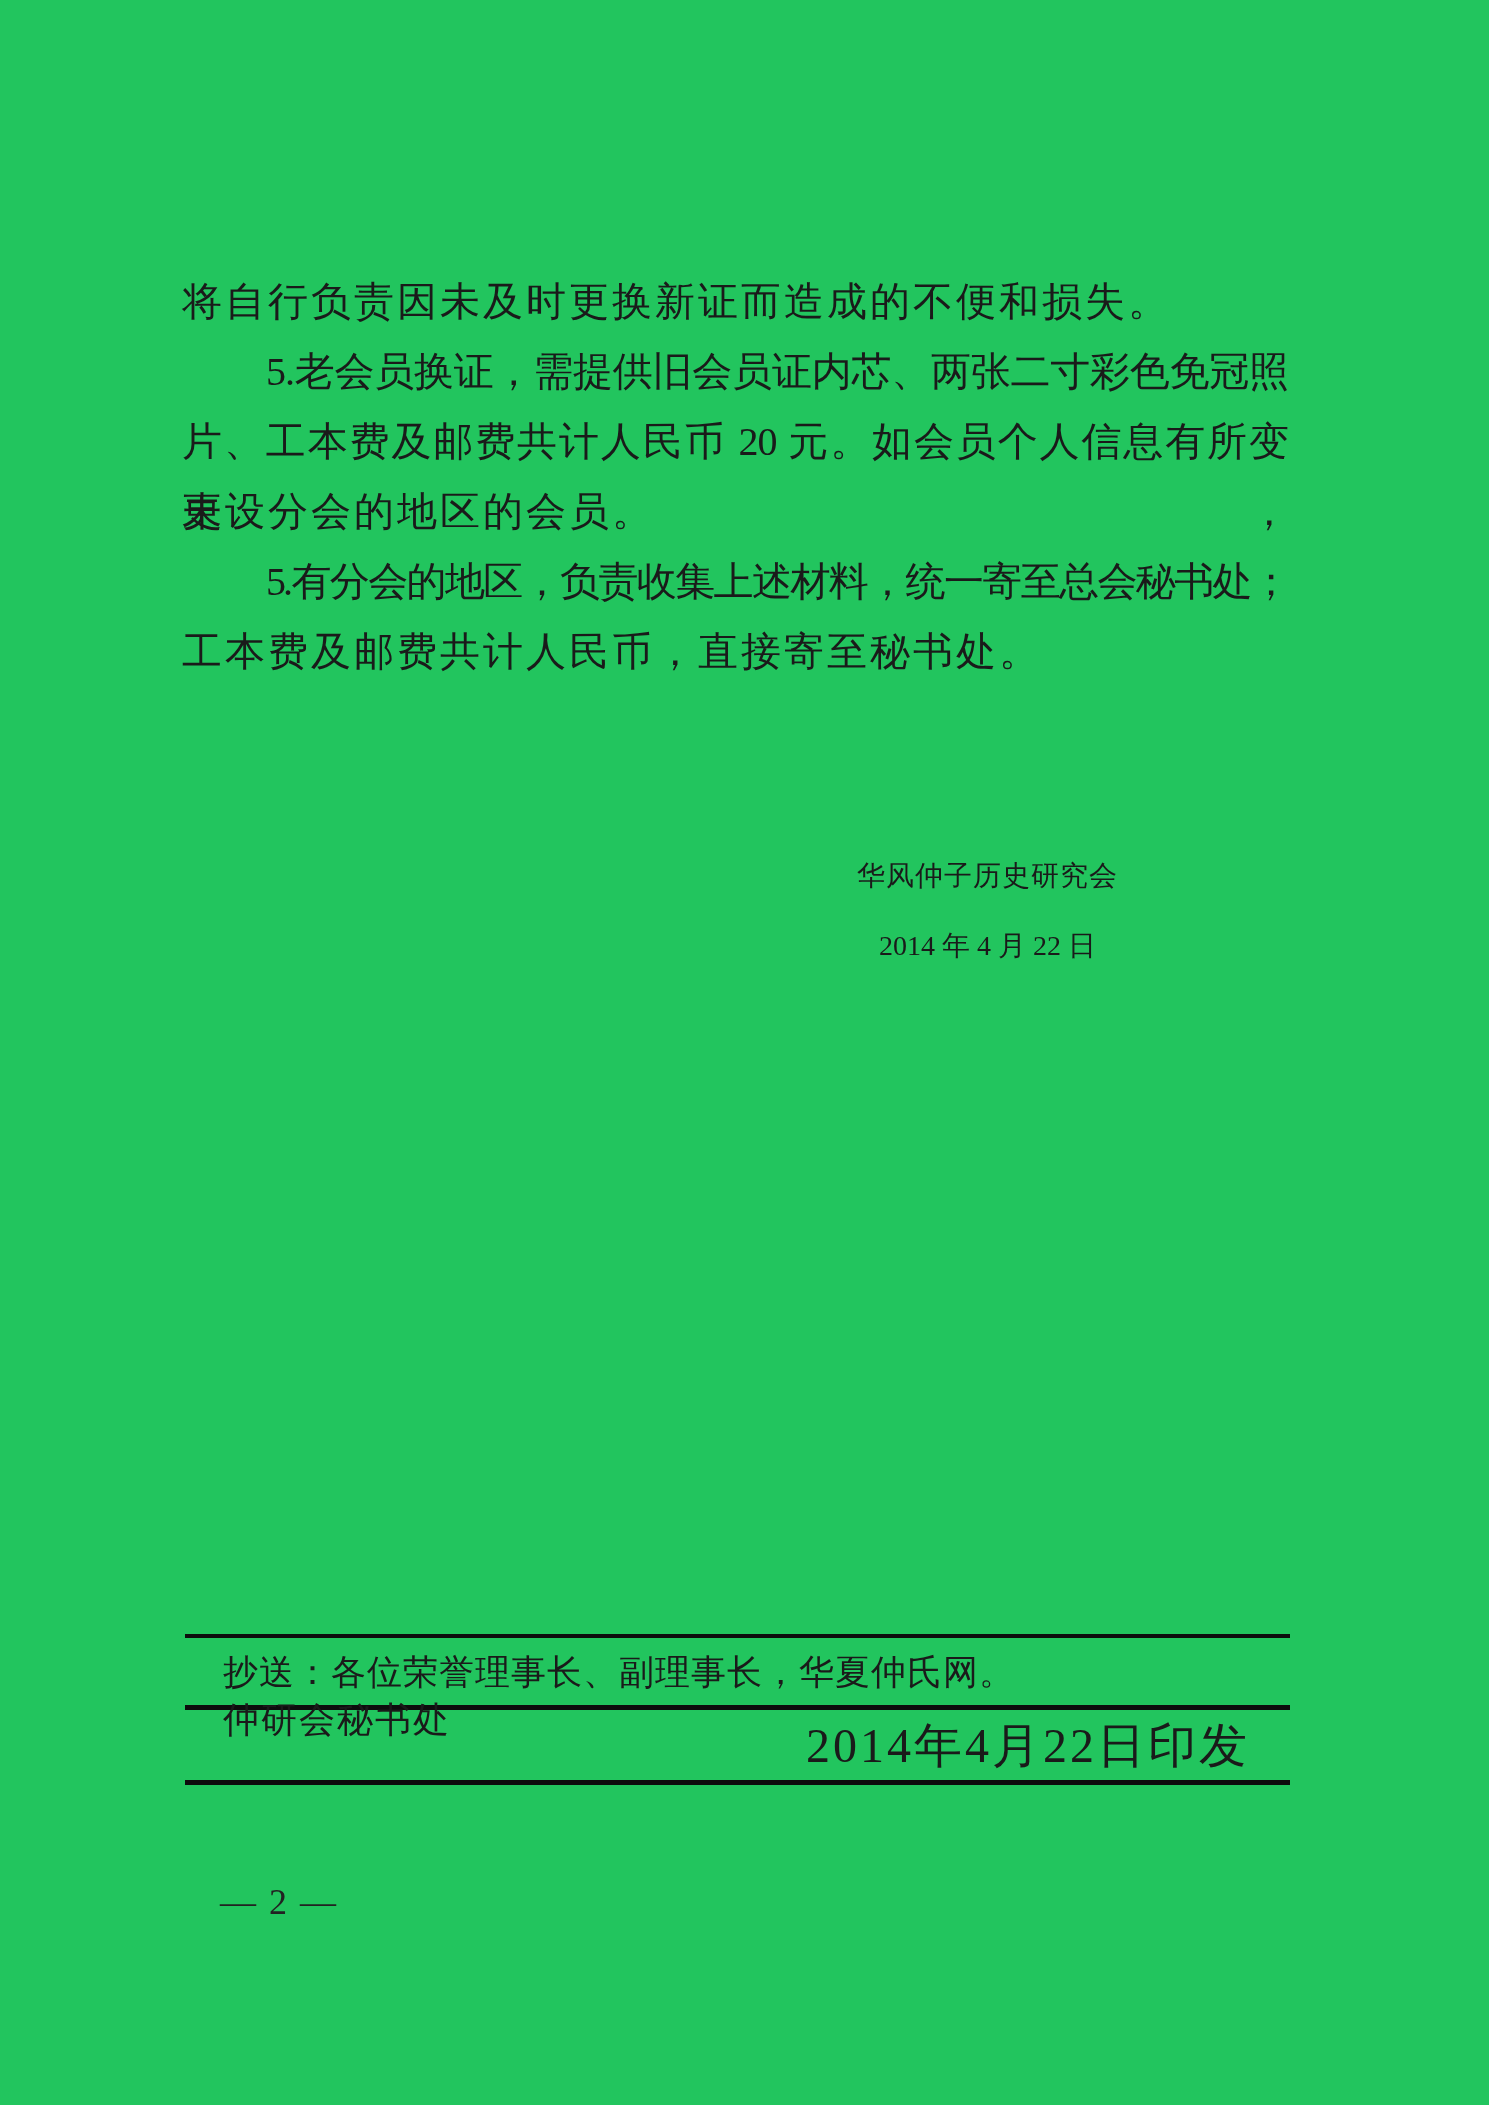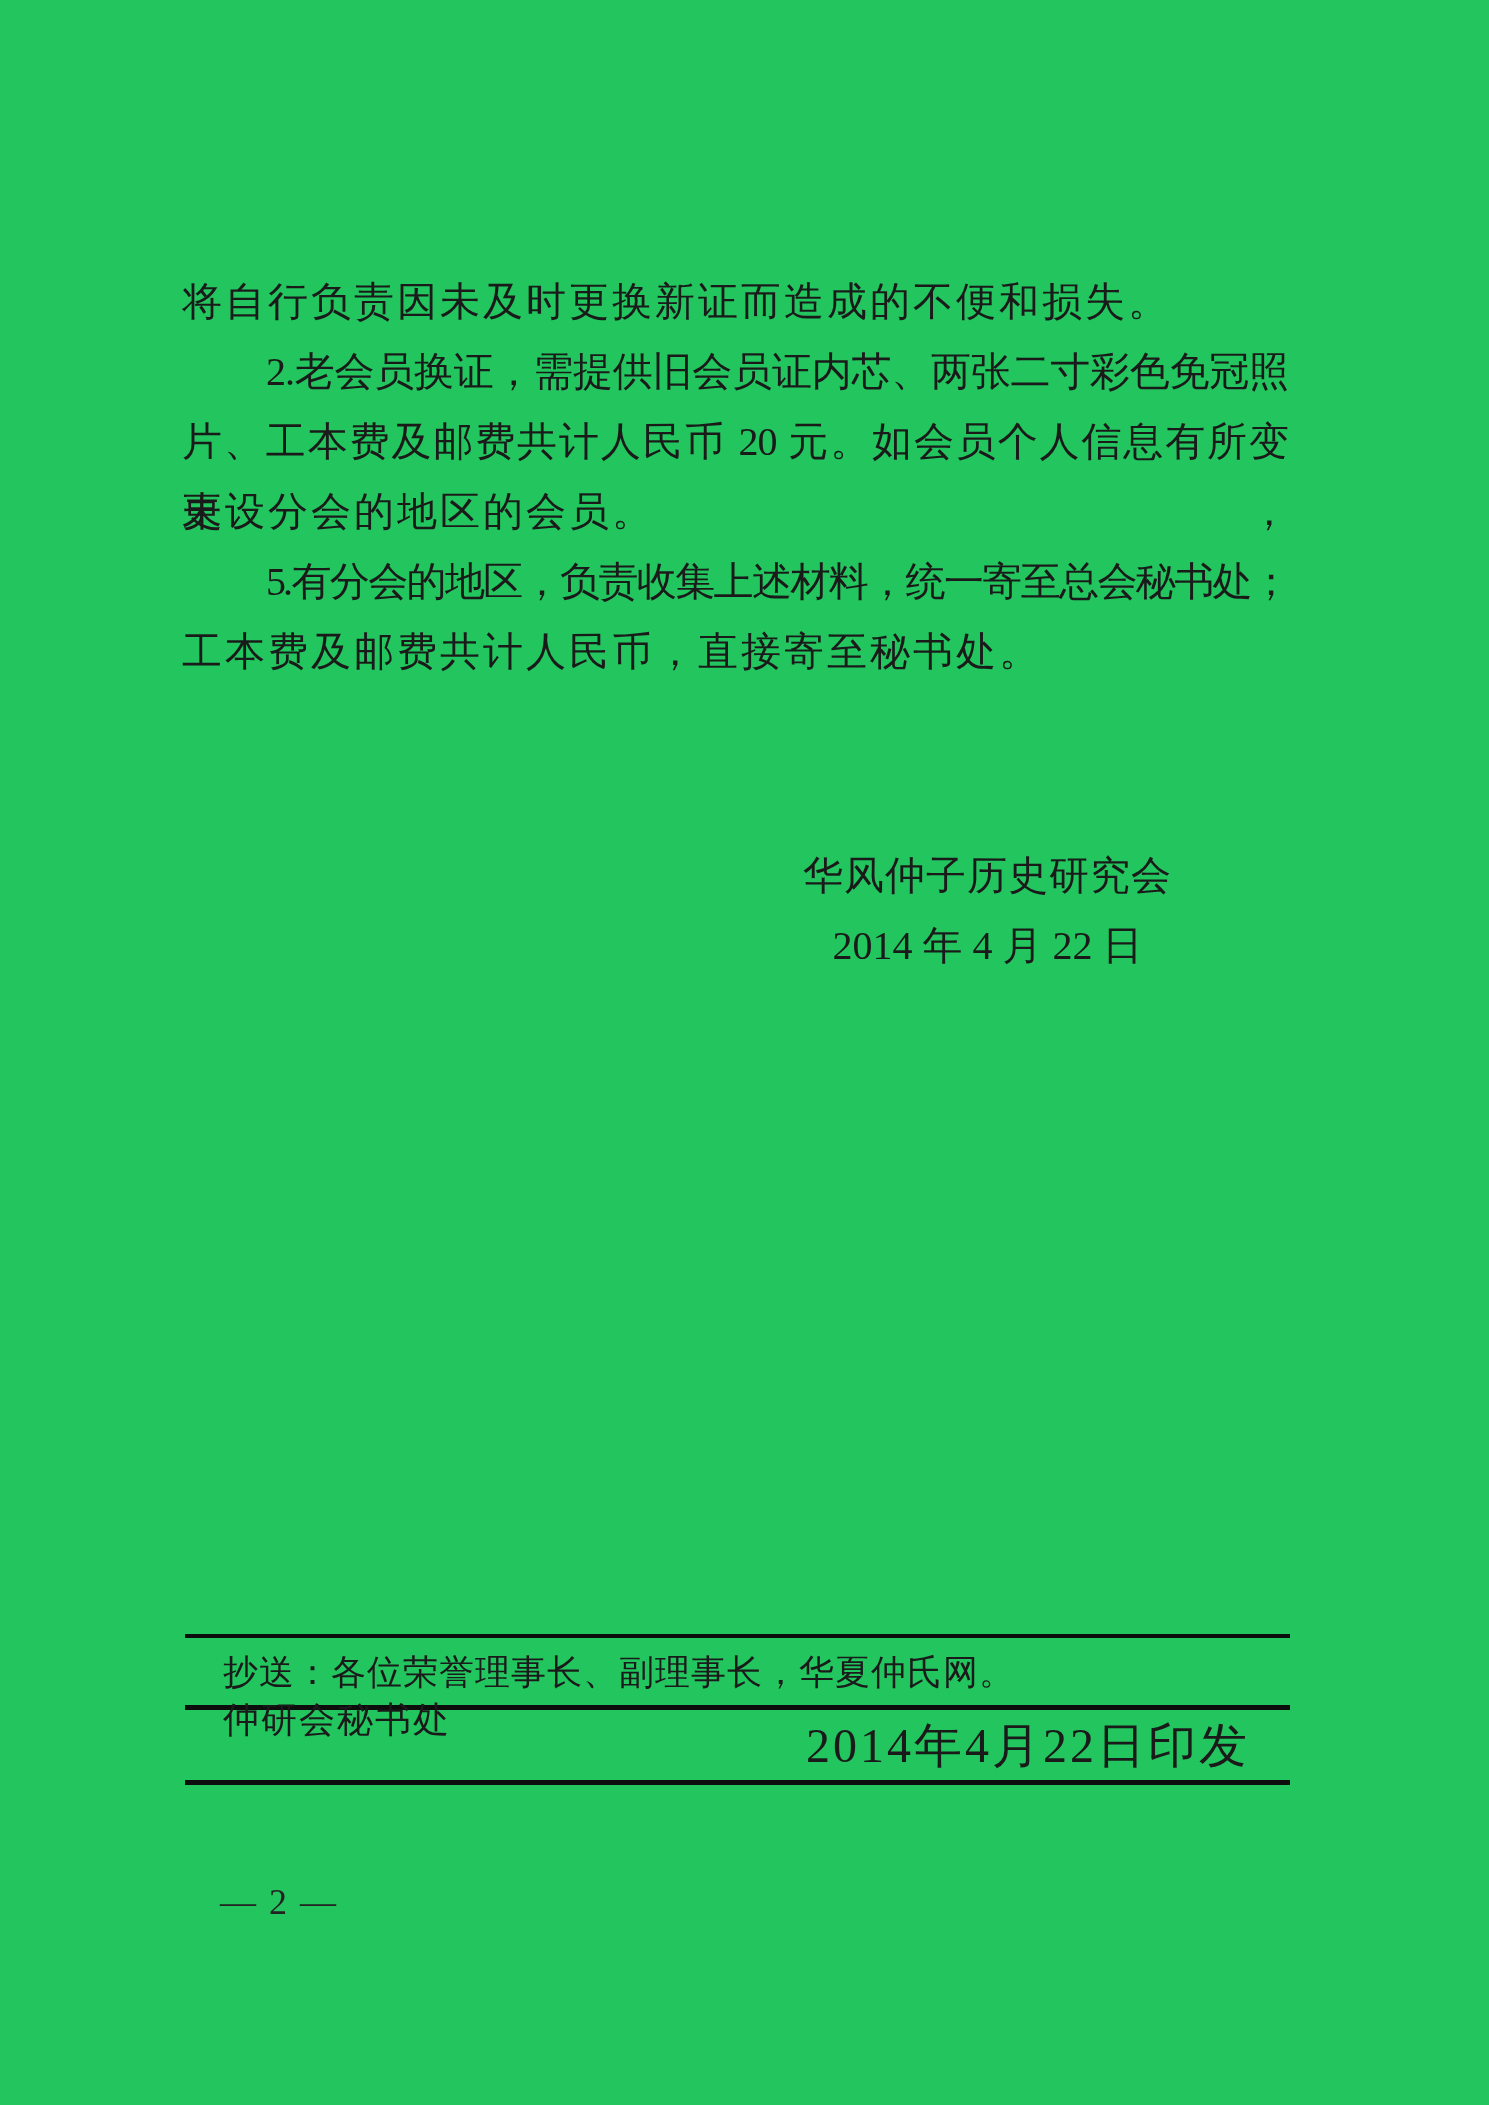--- a/index.html
+++ b/index.html
@@ -40,21 +40,21 @@
   .signature {
     position: absolute;
     left: 795px;
     top: 841px;
     width: 385px;
     text-align: center;
   }
   .sig-line {
     height: 70px;
     line-height: 70px;
-    font-size: 40px;
+    font-size: 28px;
   }
   .sig-line.org { letter-spacing: 1px; }
   .sig-line.date { letter-spacing: 0; }
   
   .rule {
     position: absolute;
     left: 185px;
     width: 1105px;
     background: #0d0d0d;
   }
@@ -101,21 +101,21 @@
     color: #222;
   }
 </style>
 </head>
 <body>
 
 <div class="page">
 
   <div class="doc-body">
     <div class="line">将自行负责因未及时更换新证而造成的不便和损失。</div>
-    <div class="line just indent">2.老会员换证，需提供旧会员证内芯、两张二寸彩色免冠照</div>
+    <div class="line just indent">5.老会员换证，需提供旧会员证内芯、两张二寸彩色免冠照</div>
     <div class="line just">片、工本费及邮费共计人民币 20 元。如会员个人信息有所变更，</div>
     <div class="line">未设分会的地区的会员。</div>
     <div class="line just indent tight">5.有分会的地区，负责收集上述材料，统一寄至总会秘书处；</div>
     <div class="line">工本费及邮费共计人民币，直接寄至秘书处。</div>
   </div>
 
   <div class="signature">
     <div class="sig-line org">华风仲子历史研究会</div>
     <div class="sig-line date">2014 年 4 月 22 日</div>
   </div>

